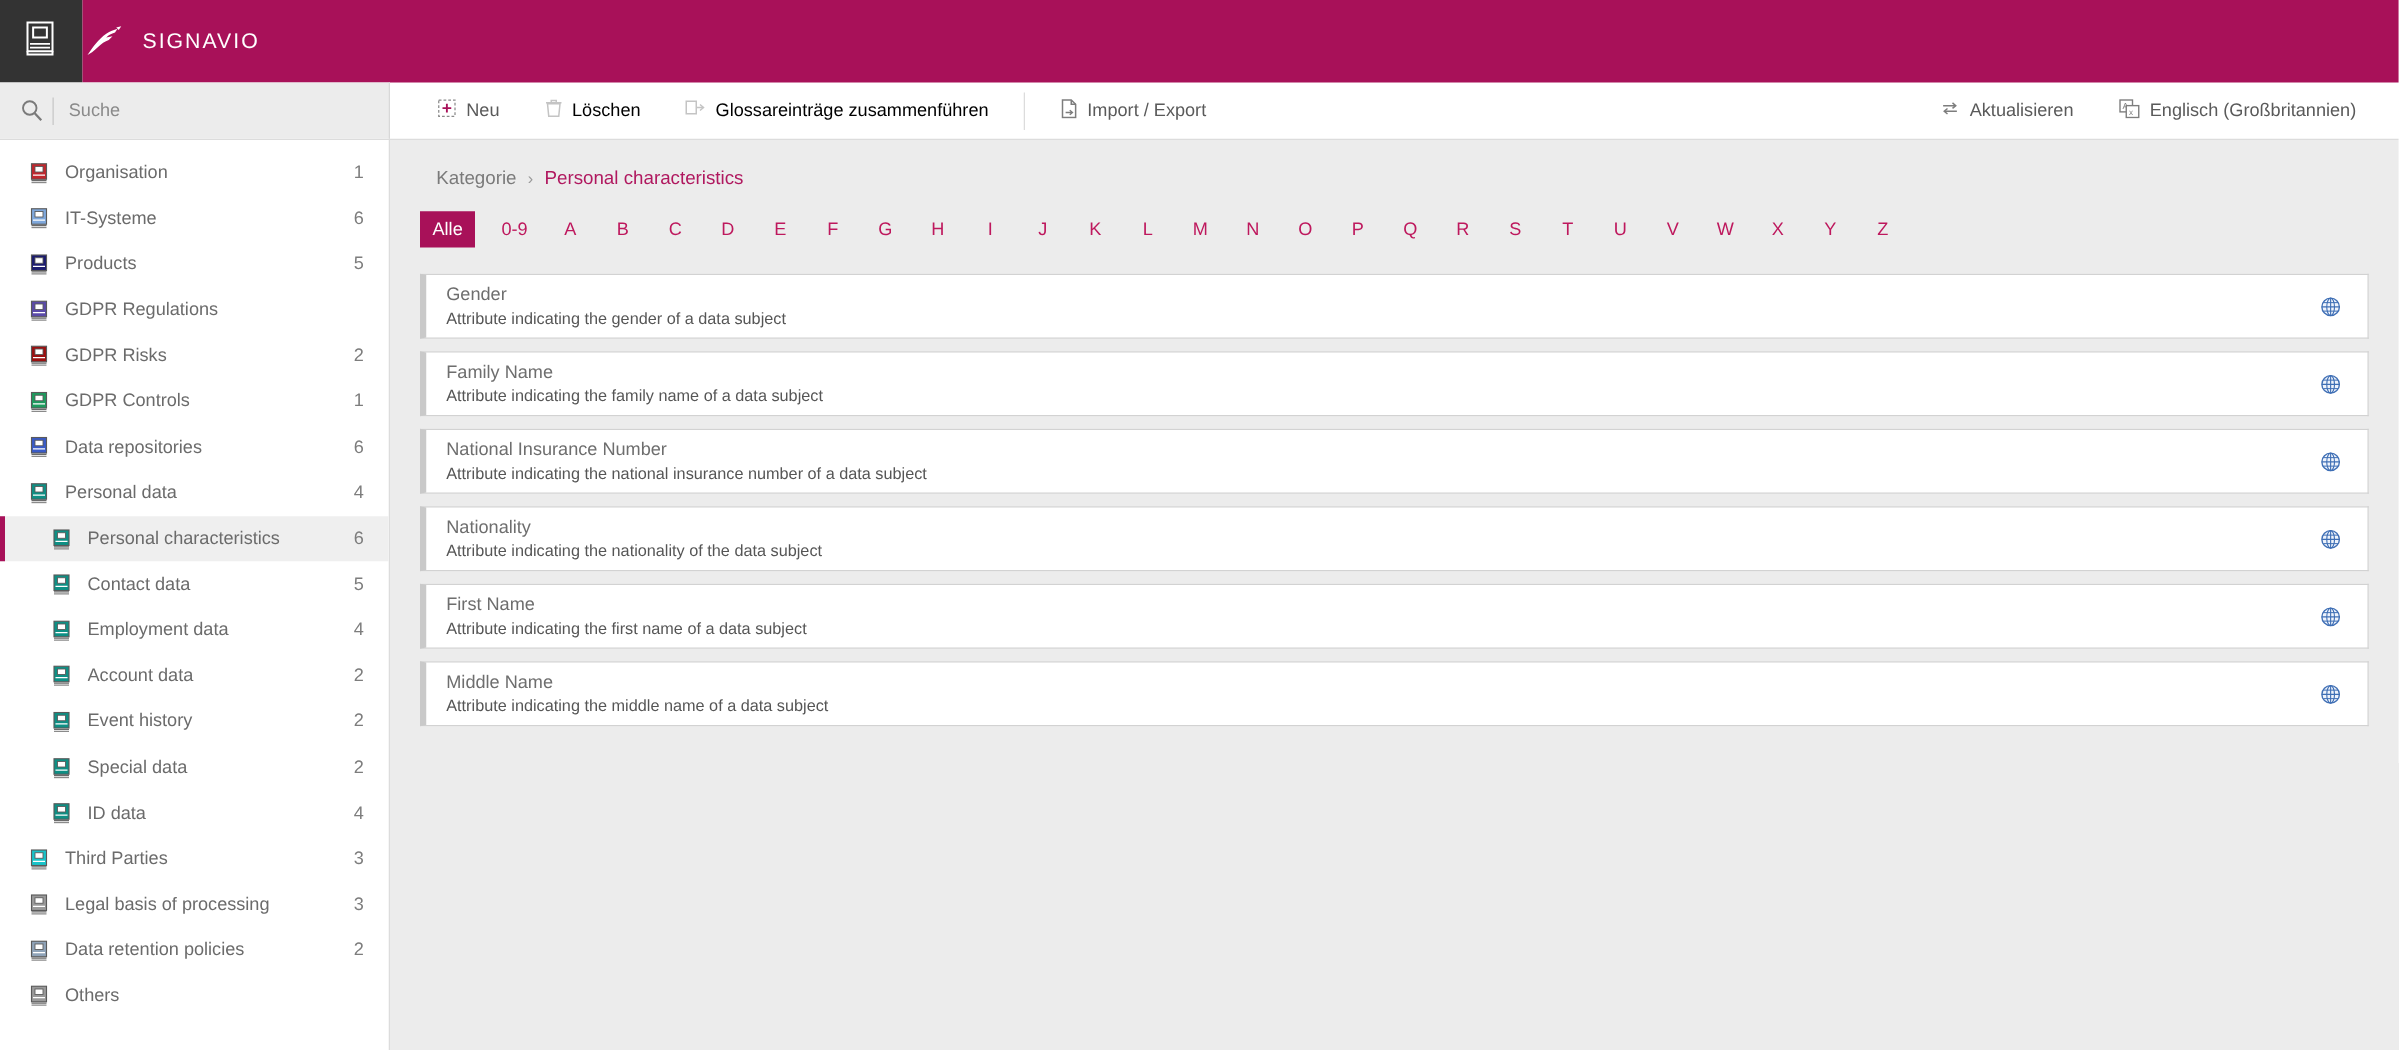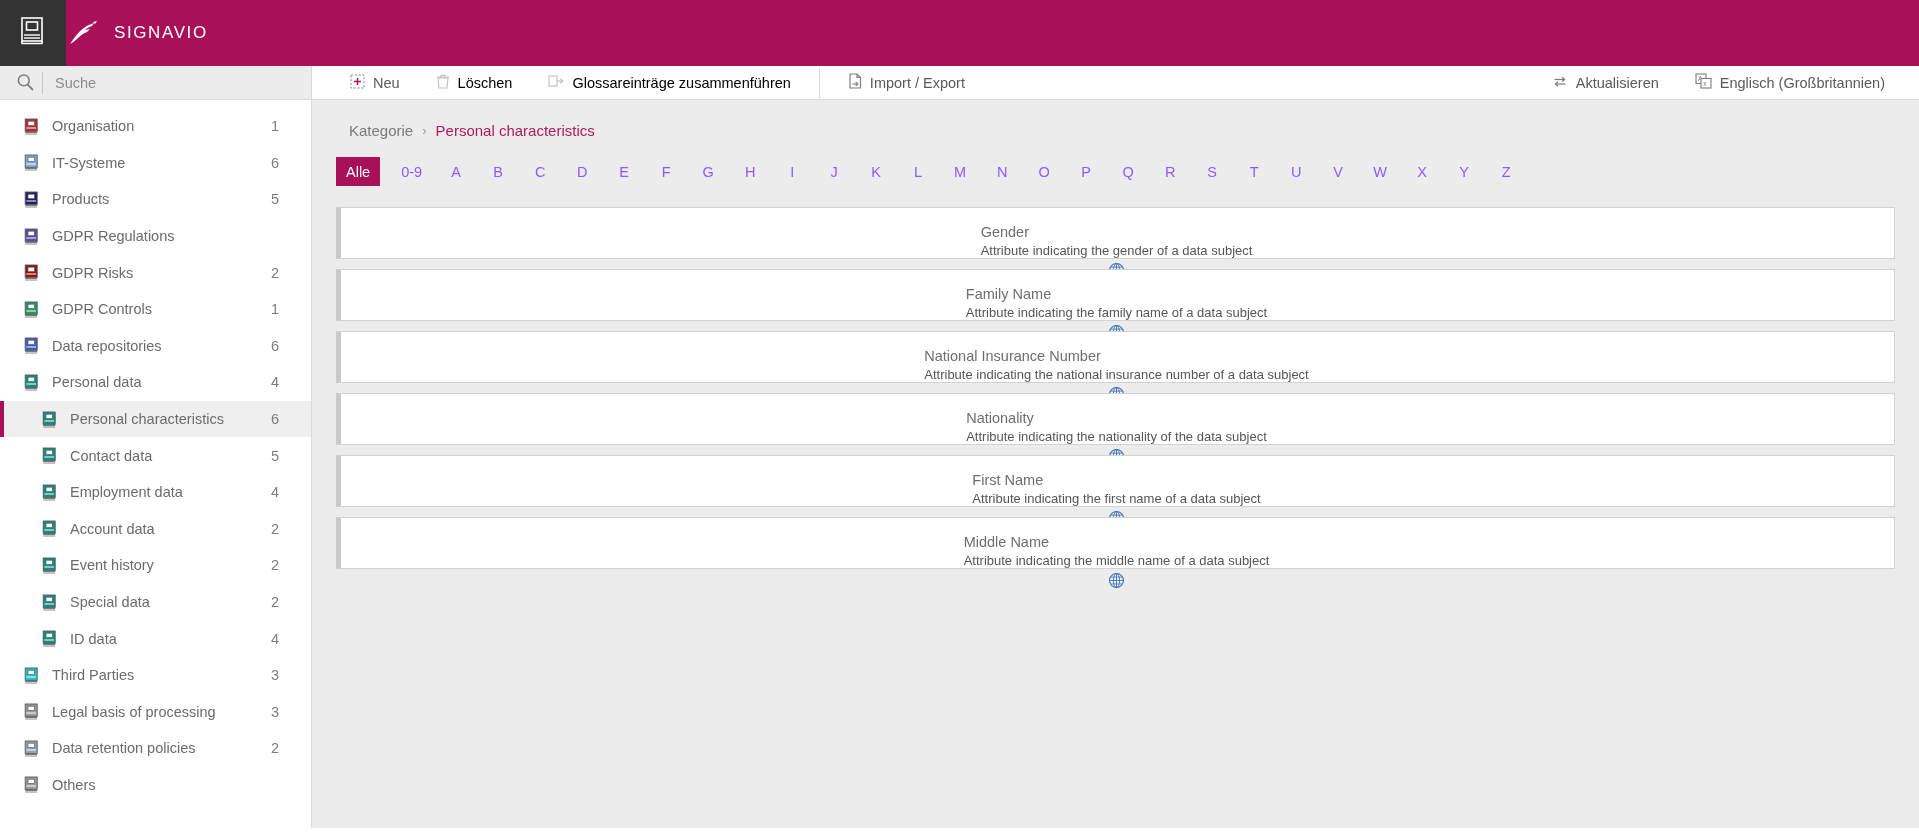--- a/index.html
+++ b/index.html
@@ -40,21 +40,21 @@
   .brand-name {
     color: #ffffff;
     font-size: 17px;
     letter-spacing: 1.6px;
     font-weight: 400;
   }
 
   
   .toolbar-row {
     display: flex;
-    height: 34px;
+    height: 46px;
     width: 100%;
     border-bottom: 1px solid #dcdcdc;
     background: #ffffff;
   }
   .search-box {
     flex: 0 0 312px;
     background: #ECECEC;
     display: flex;
     align-items: center;
     padding-left: 10px;
@@ -123,21 +123,21 @@
     flex: 0 0 312px;
     background: #ffffff;
     border-right: 1px solid #dcdcdc;
     overflow-y: auto;
     padding-top: 8px;
   }
   .nav-item {
     display: flex;
     align-items: center;
     height: 36.6px;
-    padding-right: 32px;
+    padding-right: 20px;
     cursor: pointer;
     position: relative;
     border-left: 4px solid transparent;
   }
   .nav-item.selected {
     background: #EFEFEF;
     border-left: 4px solid #A81159;
   }
   .nav-item.child { padding-left: 22px; }
   .nav-icon {
@@ -188,21 +188,21 @@
     padding: 18px 0 0 24px;
     gap: 16px;
   }
   .alpha-item {
     min-width: 26px;
     height: 29px;
     display: flex;
     align-items: center;
     justify-content: center;
     font-size: 14.5px;
-    color: #8b5cf6;
+    color: #be185d;
     cursor: pointer;
     padding: 0 5px;
   }
   .alpha-item.active {
     background: #A81159;
     color: #ffffff;
     min-width: 40px;
     padding: 0 10px;
   }
 
@@ -212,24 +212,23 @@
     flex-direction: column;
     gap: 10px;
   }
   .card {
     background: #ffffff;
     border: 1px solid #d2d2d2;
     border-left: 5px solid #c9c9c9;
     height: 52px;
     display: flex;
     align-items: center;
-    padding: 16px 18px 0 16px;
+    padding: 0 18px 0 16px;
     cursor: pointer;
     position: relative;
-    flex-direction: column;
   }
   .card-text { flex: 1; display: flex; flex-direction: column; gap: 3px; }
   .card-title {
     font-size: 14.5px;
     color: #6e6e6e;
   }
   .card-desc {
     font-size: 13px;
     color: #565656;
   }

